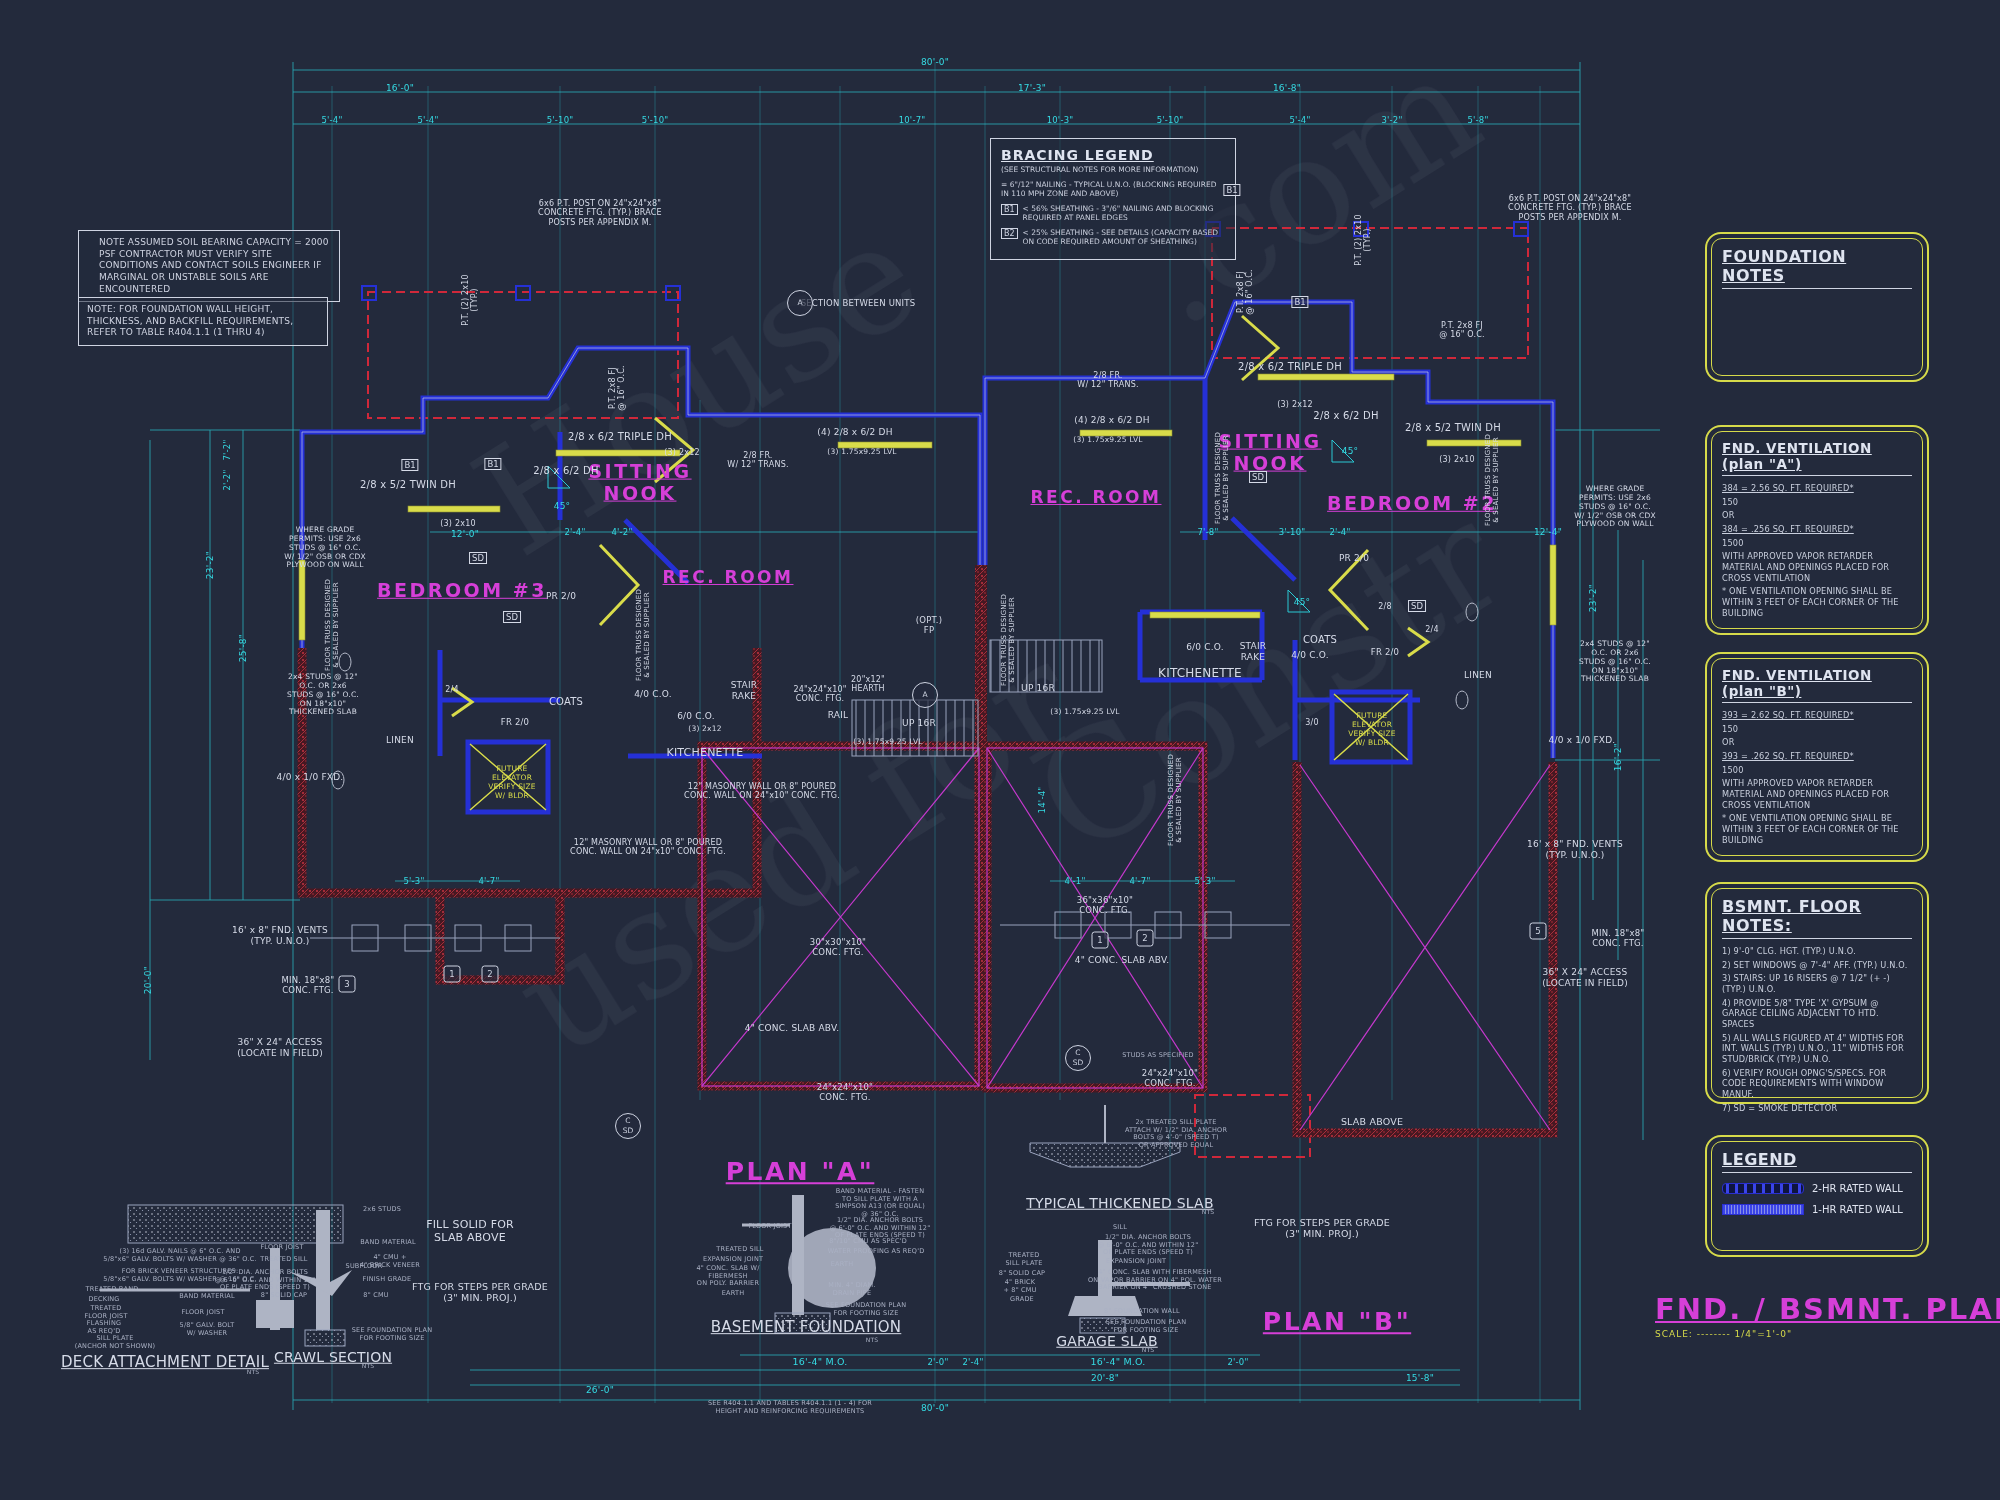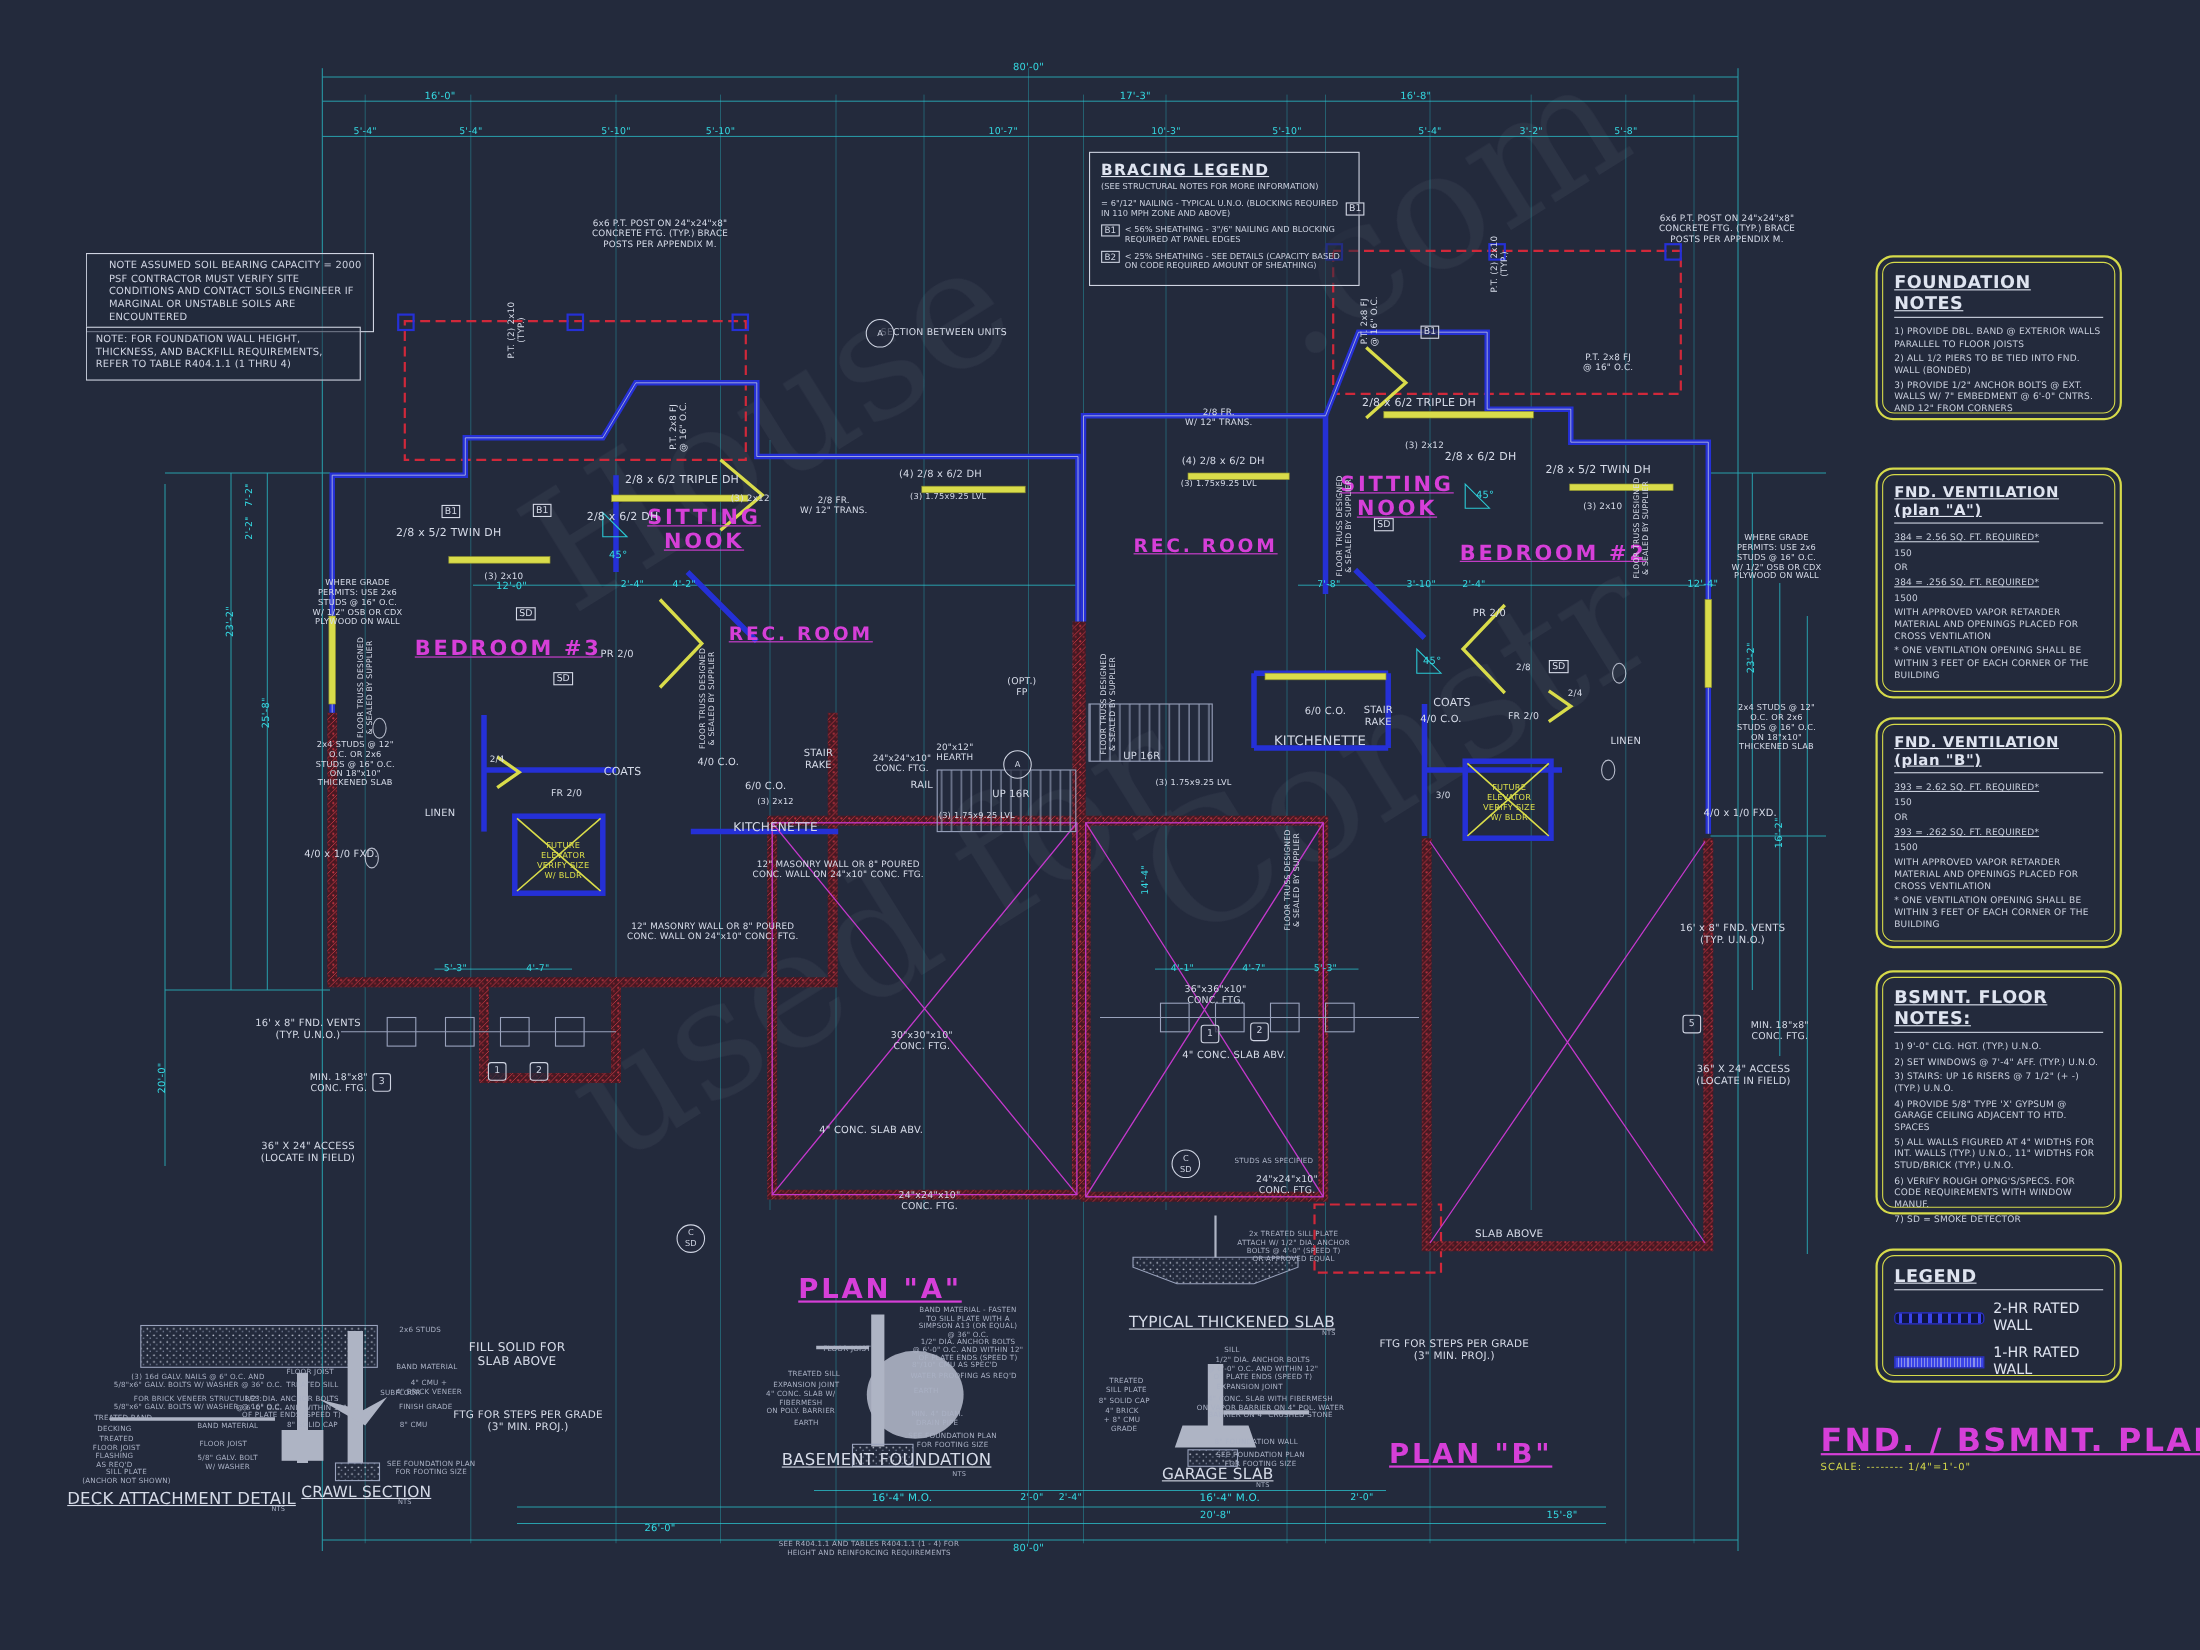--- a/index.html
+++ b/index.html
@@ -22,21 +22,21 @@
   .panel-in{border:1.5px solid #d6da4a;border-radius:11px;padding:8px 10px;height:100%;box-sizing:border-box;}
   .panel h2{color:#dfe4f0;font-size:16px;margin:0 0 7px;font-weight:bold;letter-spacing:.5px;
             text-decoration:underline;border-bottom:1px solid #cfd4e2;padding-bottom:3px;}
   .panel .line{color:#c9cfdd;font-size:8.2px;margin:3px 0;line-height:1.3;letter-spacing:.2px;}
   .panel .line.u{text-decoration:underline;}
   
   .legrow{display:flex;align-items:center;gap:8px;margin:10px 0;}
   .sw{width:80px;height:9px;flex:0 0 auto;border:1px solid #2a2fd0;}
   .s2hr{background:repeating-linear-gradient(90deg,#0e1440 0 3px,#3a44e8 3px 6px,#0e1440 6px 9px);border-radius:4px;}
   .s1hr{background:repeating-linear-gradient(90deg,#3a44e8 0 2px,#8890e8 2px 3px);}
-  .leglab{color:#dfe4f0;font-size:13px;}
+  .leglab{color:#dfe4f0;font-size:10px;}
   
   #titleblock{position:absolute;left:1655px;top:1292px;width:290px;}
   #titleblock .t{color:#d63fd8;font-size:29px;letter-spacing:2px;text-decoration:underline;font-weight:bold;white-space:nowrap;}
   #titleblock .s{color:#d6da4a;font-size:9px;margin-top:3px;letter-spacing:1px;}
   
   .ann{position:absolute;transform:translate(-50%,-50%);white-space:pre;text-align:center;
        line-height:1.18;letter-spacing:.2px;}
   .ann.rot{transform:translate(-50%,-50%) rotate(-90deg);}
   .k-w{color:#d6dbe8;}
   .k-g{color:#aab1c4;}
@@ -271,25 +271,20 @@
         <div class="brrow">
           <span class="brsym">B2</span>
           <span class="brtxt">&lt; 25% SHEATHING - SEE DETAILS (CAPACITY BASED ON CODE REQUIRED AMOUNT OF SHEATHING)</span>
         </div>
       </div>
   </div>
 
   <div class="panel" style="top:232px;height:150px;">
     <div class="panel-in">
       <h2>FOUNDATION NOTES</h2>
-      <div>
-          <div class="line">1) PROVIDE DBL. BAND @ EXTERIOR WALLS PARALLEL TO FLOOR JOISTS</div>
-          <div class="line">2) ALL 1/2 PIERS TO BE TIED INTO FND. WALL (BONDED)</div>
-          <div class="line">3) PROVIDE 1/2" ANCHOR BOLTS @ EXT. WALLS W/ 7" EMBEDMENT @ 6'-0" CNTRS. AND 12" FROM CORNERS</div>
-        </div>
     </div>
   </div>
   <div class="panel" style="top:425px;height:210px;">
     <div class="panel-in">
       <h2 style="font-size:13.5px;">FND. VENTILATION  (plan "A")</h2>
       <div>
           <div class="line u">384 = 2.56 SQ. FT. REQUIRED*</div>
           <div class="line">150</div>
           <div class="line">OR</div>
           <div class="line u">384 = .256 SQ. FT. REQUIRED*</div>

